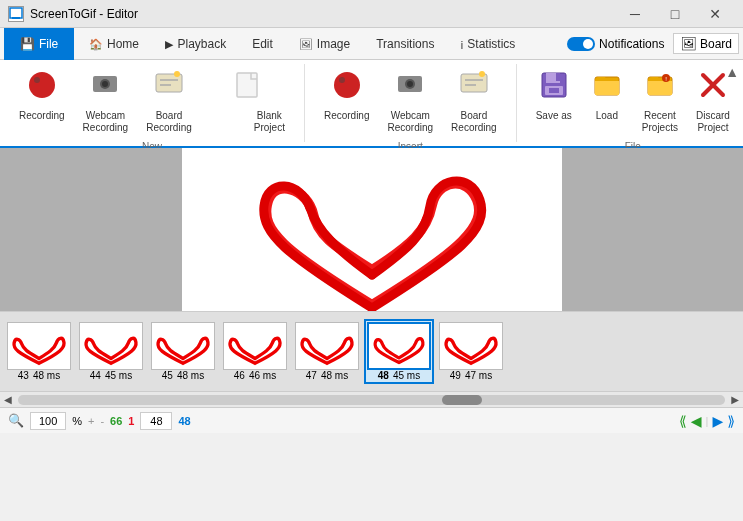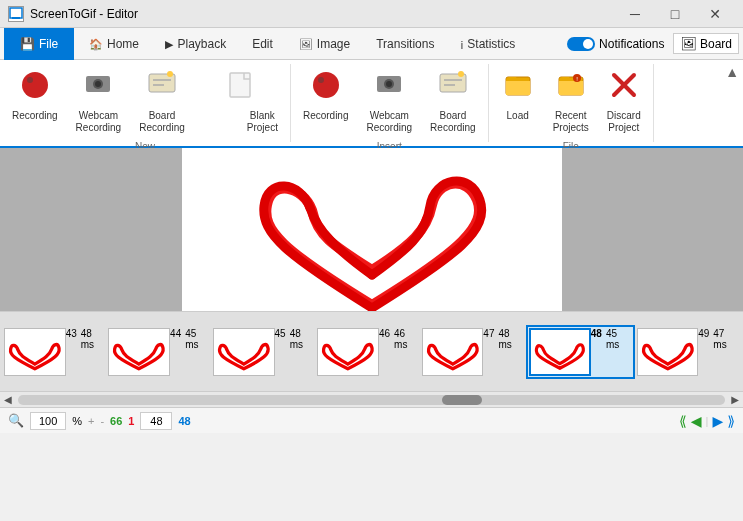--- a/index.html
+++ b/index.html
@@ -57,21 +57,21 @@
       height: 88px;
       display: flex;
       align-items: stretch;
       padding: 4px 0;
       position: relative;
     }
     .ribbon-group {
       display: flex;
       flex-direction: column;
       align-items: center;
-      padding: 0 5px;
+      padding: 0 12px;
       border-right: 1px solid #e0e0e0;
       min-width: fit-content;
     }
     .ribbon-group-items { display: flex; align-items: flex-start; gap: 4px; flex: 1; }
     .ribbon-group-label {
       font-size: 10px;
       color: #666;
       margin-top: 2px;
       padding-bottom: 2px;
     }
@@ -132,21 +132,22 @@
       background: #e0e0e0;
       height: 80px;
       border-top: 1px solid #ccc;
       overflow: hidden;
       display: flex;
       align-items: center;
     }
     #filmstrip-scroll { display: flex; align-items: center; gap: 2px; padding: 4px; overflow: hidden; width: 100%; }
     .film-frame {
       display: flex;
-      flex-direction: row;
+      flex-direction: column;
+      align-items: center;
       min-width: 70px;
       cursor: pointer;
     }
     .film-frame.selected { border: 2px solid #0078d7; background: #d0e8f8; padding: 1px; }
     .frame-svg { width: 64px; height: 48px; background: #fff; border: 1px solid #bbb; }
     .frame-label { display: flex; gap: 4px; font-size: 10px; }
 
     
     #scrollbar-row {
       height: 16px;
@@ -343,20 +344,32 @@
 Recording</div>
         </div>
 
       </div>
       <div class="ribbon-group-label">Insert</div>
     </div>
 
     <div class="ribbon-group">
       <div class="ribbon-group-items">
 
+        <div class="ribbon-btn">
+          <div class="btn-icon">
+            <svg width="32" height="32" viewBox="0 0 32 32">
+              <rect x="4" y="4" width="24" height="24" rx="2" fill="#7c5cbf" stroke="#5a3d9a" stroke-width="1"></rect>
+              <rect x="8" y="4" width="14" height="10" fill="#b89ee0"></rect>
+              <rect x="18" y="4" width="4" height="8" fill="#7c5cbf"></rect>
+              <rect x="7" y="17" width="18" height="9" rx="1" fill="#b89ee0"></rect>
+              <rect x="11" y="19" width="10" height="5" fill="#7c5cbf"></rect>
+            </svg>
+          </div>
+          <div class="btn-label">Save as</div>
+        </div>
 
         <div class="ribbon-btn">
           <div class="btn-icon">
             <svg width="32" height="32" viewBox="0 0 32 32">
               <rect x="4" y="8" width="24" height="18" rx="2" fill="#e8a800" stroke="#c88000" stroke-width="1"></rect>
               <rect x="4" y="12" width="24" height="14" fill="#ffcc44"></rect>
               <path d="M4 12 Q4 8 8 8 L14 8 L16 12 Z" fill="#e8a800"></path>
             </svg>
           </div>
           <div class="btn-label">Load</div>

